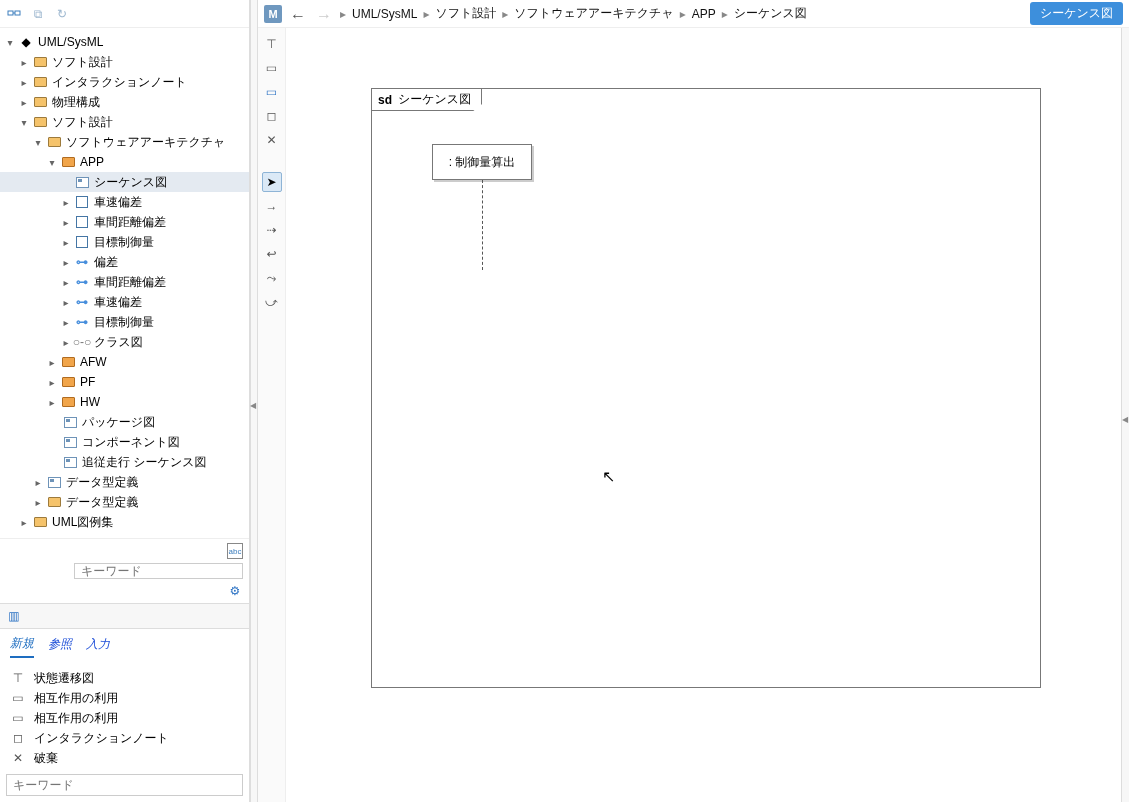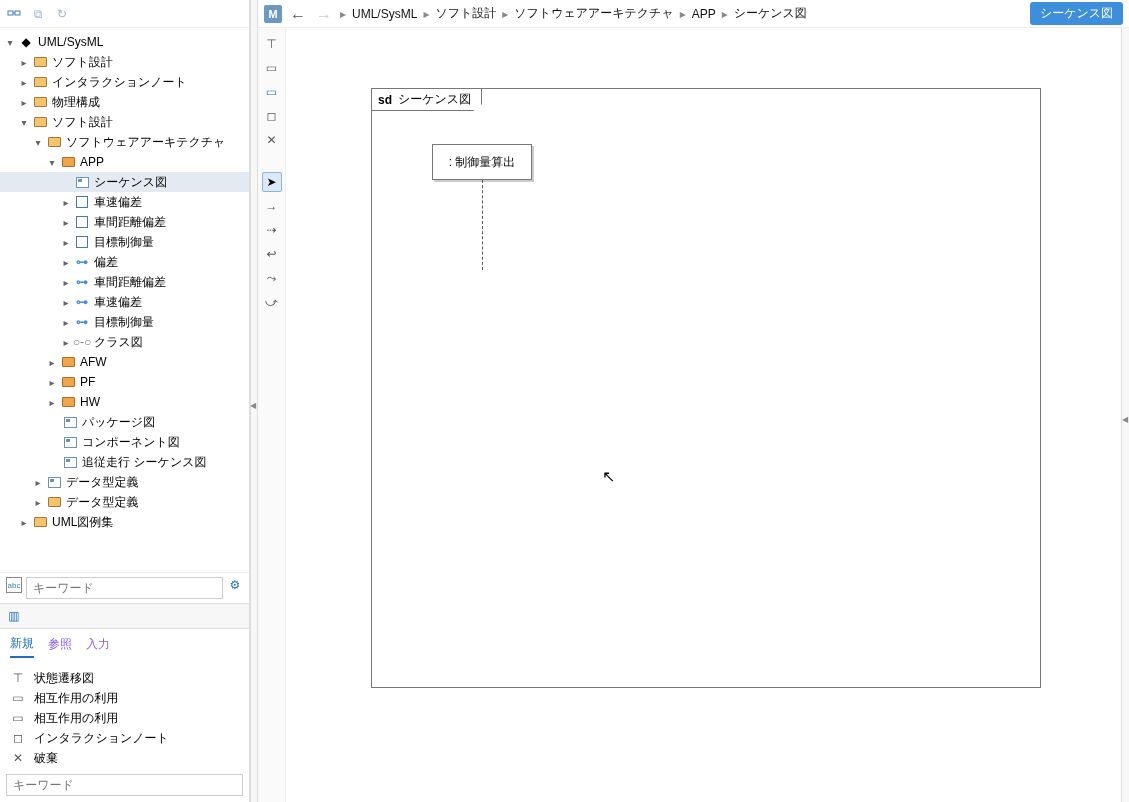--- a/index.html
+++ b/index.html
@@ -12,25 +12,25 @@
 .tree-row.selected { background: #e4eaf1; }
 .tree-toggle { width: 12px; text-align: center; color: #666; font-size: 10px; }
 .tree-icon { width: 16px; height: 14px; margin: 0 4px 0 2px; display: inline-flex; align-items: center; justify-content: center; }
 .tree-label { color: #000; }
 .fold-yellow { background: #f5c36b; border: 1px solid #9c7a3c; width: 13px; height: 10px; border-radius: 1px; display:inline-block; }
 .fold-orange { background: #f1a54a; border: 1px solid #b06b20; width: 13px; height: 10px; border-radius: 1px; display:inline-block; }
 .diag-icon { border: 1px solid #6e93b8; background: #fff; width: 13px; height: 11px; display:inline-block; position:relative; }
 .diag-icon::before { content:""; position:absolute; left:1px; top:1px; width:4px; height:3px; background:#6e93b8; }
 .node-icon { width:12px; height:12px; border:1px solid #4576a5; display:inline-block; position:relative; }
 .link-icon { color:#478edc; font-weight:bold; }
-.search-row { display:flex; align-items:flex-start; padding: 4px 6px; gap:4px; border-top:1px solid #eee; }
+.search-row { display:flex; align-items:flex-end; padding: 4px 6px; gap:4px; border-top:1px solid #eee;flex-direction:column; }
 .search-input { flex:1; border:1px solid #ccc; height:22px; padding:0 6px; color:#888; }
 .palette-hdr { background:#f7f7f7; padding:4px 6px; border-top:1px solid #ddd; border-bottom:1px solid #ddd; }
-.tabs-row { display:flex; gap:14px; padding: 6px 10px; align-items:center; border-bottom:2px solid transparent; }
-.tab { color:#8b5cf6; padding-bottom:4px; cursor:pointer; }
+.tabs-row { display:flex; gap:14px; padding: 6px 10px; align-items:center; border-bottom:2px solid transparent;font-style:italic; }
+.tab { color:#1d4ed8; padding-bottom:4px; cursor:pointer; }
 .tab.active { color:#1e6dc0; border-bottom:2px solid #1e6dc0; }
 .palette-list { padding:2px 0; }
 .palette-item { display:flex; align-items:center; gap:8px; padding:2px 10px; height:20px; cursor:pointer; }
 .palette-item .pi-icon { width:16px; text-align:center; color:#555; }
 .filter-input { margin:4px 6px 6px; border:1px solid #ccc; height:22px; padding:0 6px; color:#999; width: calc(100% - 12px); }
 .splitter { width:8px; background:#f7f7f7; border-left:1px solid #ddd; border-right:1px solid #ddd; position:relative; cursor:col-resize; }
 .splitter::after { content:"◀"; position:absolute; top:50%; left:-1px; font-size:8px; color:#888; }
 .main { flex:1; display:flex; flex-direction:column; position:relative; }
 .breadcrumb { height:28px; display:flex; align-items:center; padding:0 6px; gap:6px; border-bottom:1px solid #eee; }
 .bc-badge { background:#6f98bf; color:#fff; width:18px; height:18px; border-radius:2px; display:inline-flex;align-items:center;justify-content:center; font-weight:bold; font-size:11px; }

